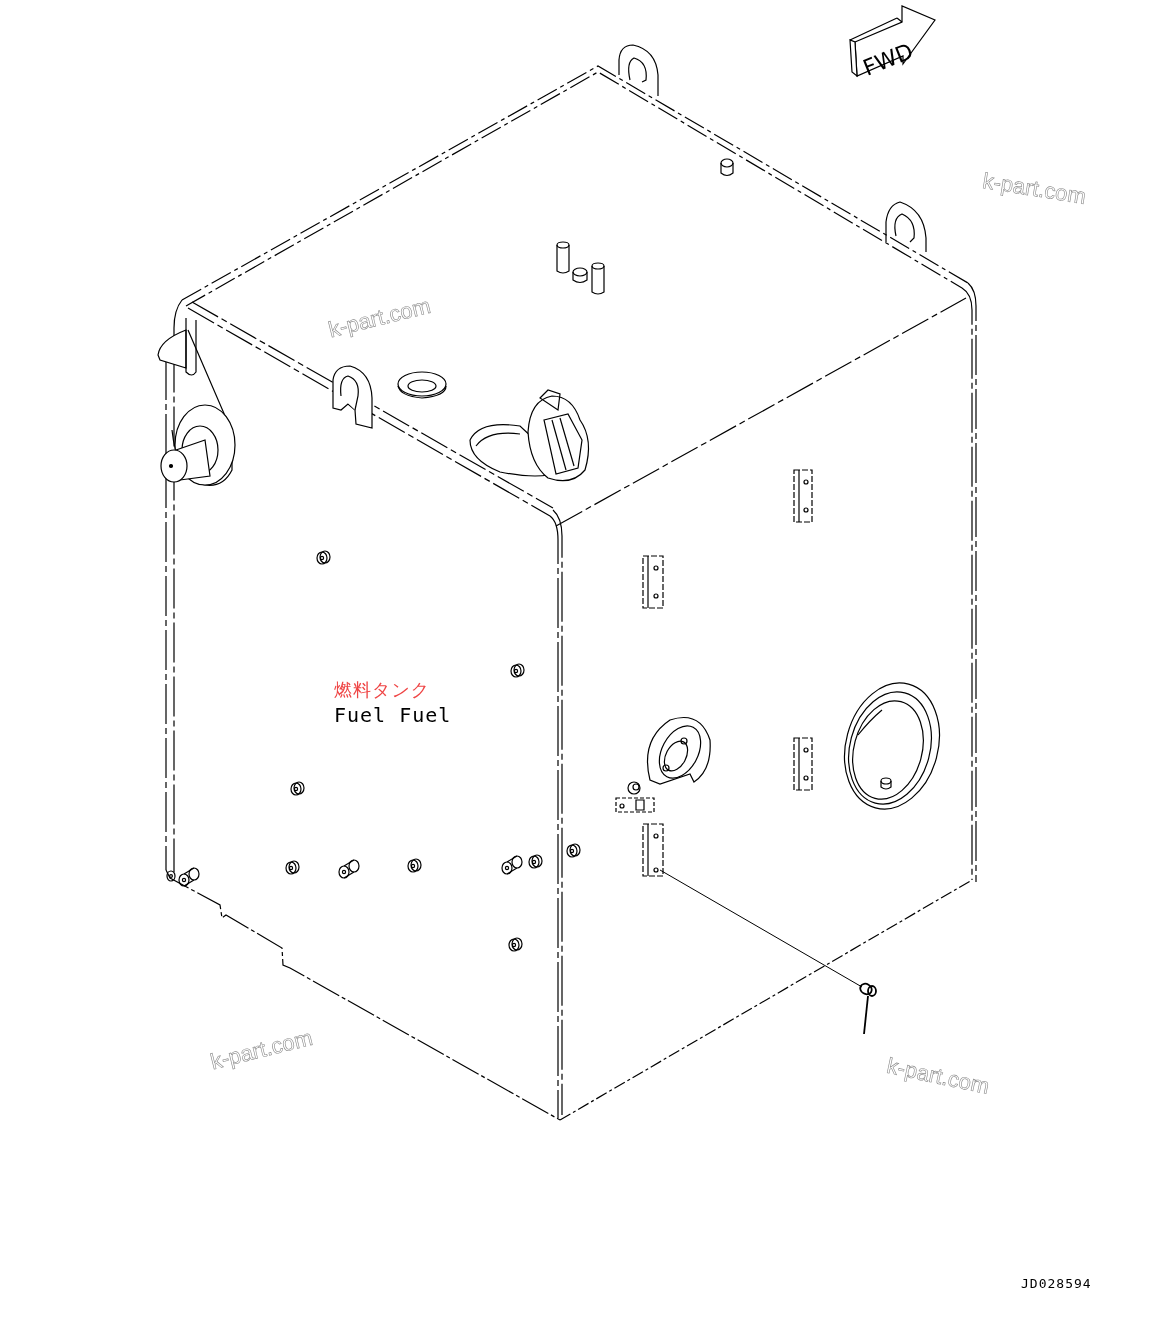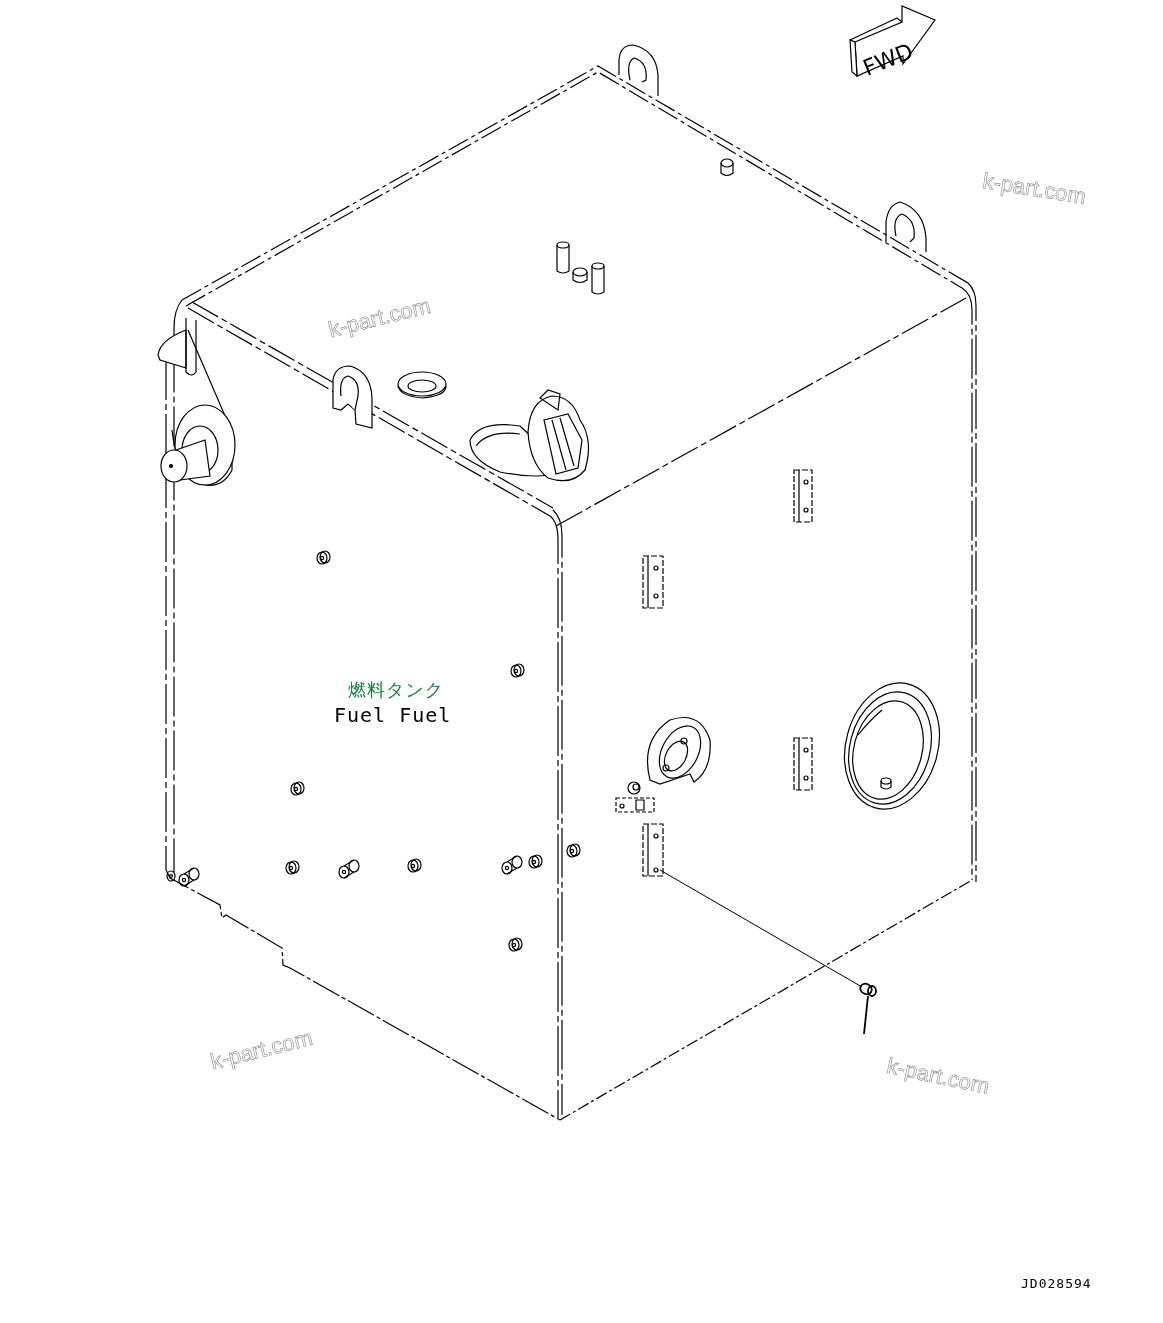--- a/index.html
+++ b/index.html
@@ -1,18 +1,18 @@
 <!DOCTYPE html>
 <html><head>
 <meta charset="utf-8">
 <style>
   html, body { margin: 0; padding: 0; background: #ffffff; }
   body { width: 1163px; height: 1323px; position: relative; overflow: hidden; font-family: "DejaVu Sans", sans-serif; }
   #canvas { position: absolute; left: 0; top: 0; width: 1163px; height: 1323px; }
-  .label-jp { position: absolute; left: 348px; top: 678px; font-family: "DejaVu Sans Mono", monospace; font-size: 18px; letter-spacing: 1px; color: #15803d; }
+  .label-jp { position: absolute; left: 334px; top: 678px; font-family: "DejaVu Sans Mono", monospace; font-size: 18px; letter-spacing: 1px; color: #ef4444; }
   .label-en { position: absolute; left: 334px; top: 703px; font-family: "DejaVu Sans Mono", monospace; font-size: 20px; letter-spacing: 1px; color: #000; }
   .drawing-id { position: absolute; left: 1021px; top: 1276px; font-family: "DejaVu Sans Mono", monospace; font-size: 13px; letter-spacing: 1px; color: #000; text-align: right; }
   .wm { position: absolute; font-family: "Liberation Sans", sans-serif; font-size: 22px; color: transparent; -webkit-text-stroke: 0.6px #8a8a8a; white-space: nowrap; }
   .wm1 { left: 985px; top: 168px; transform: rotate(9deg); transform-origin: left top; }
   .wm2 { left: 326px; top: 318px; transform: rotate(-14deg); transform-origin: left top; }
   .wm3 { left: 208px; top: 1050px; transform: rotate(-14deg); transform-origin: left top; }
   .wm4 { left: 890px; top: 1053px; transform: rotate(12deg); transform-origin: left top; }
   svg line, svg path, svg ellipse, svg rect, svg polyline, svg polygon { vector-effect: non-scaling-stroke; }
 </style>
 </head>

